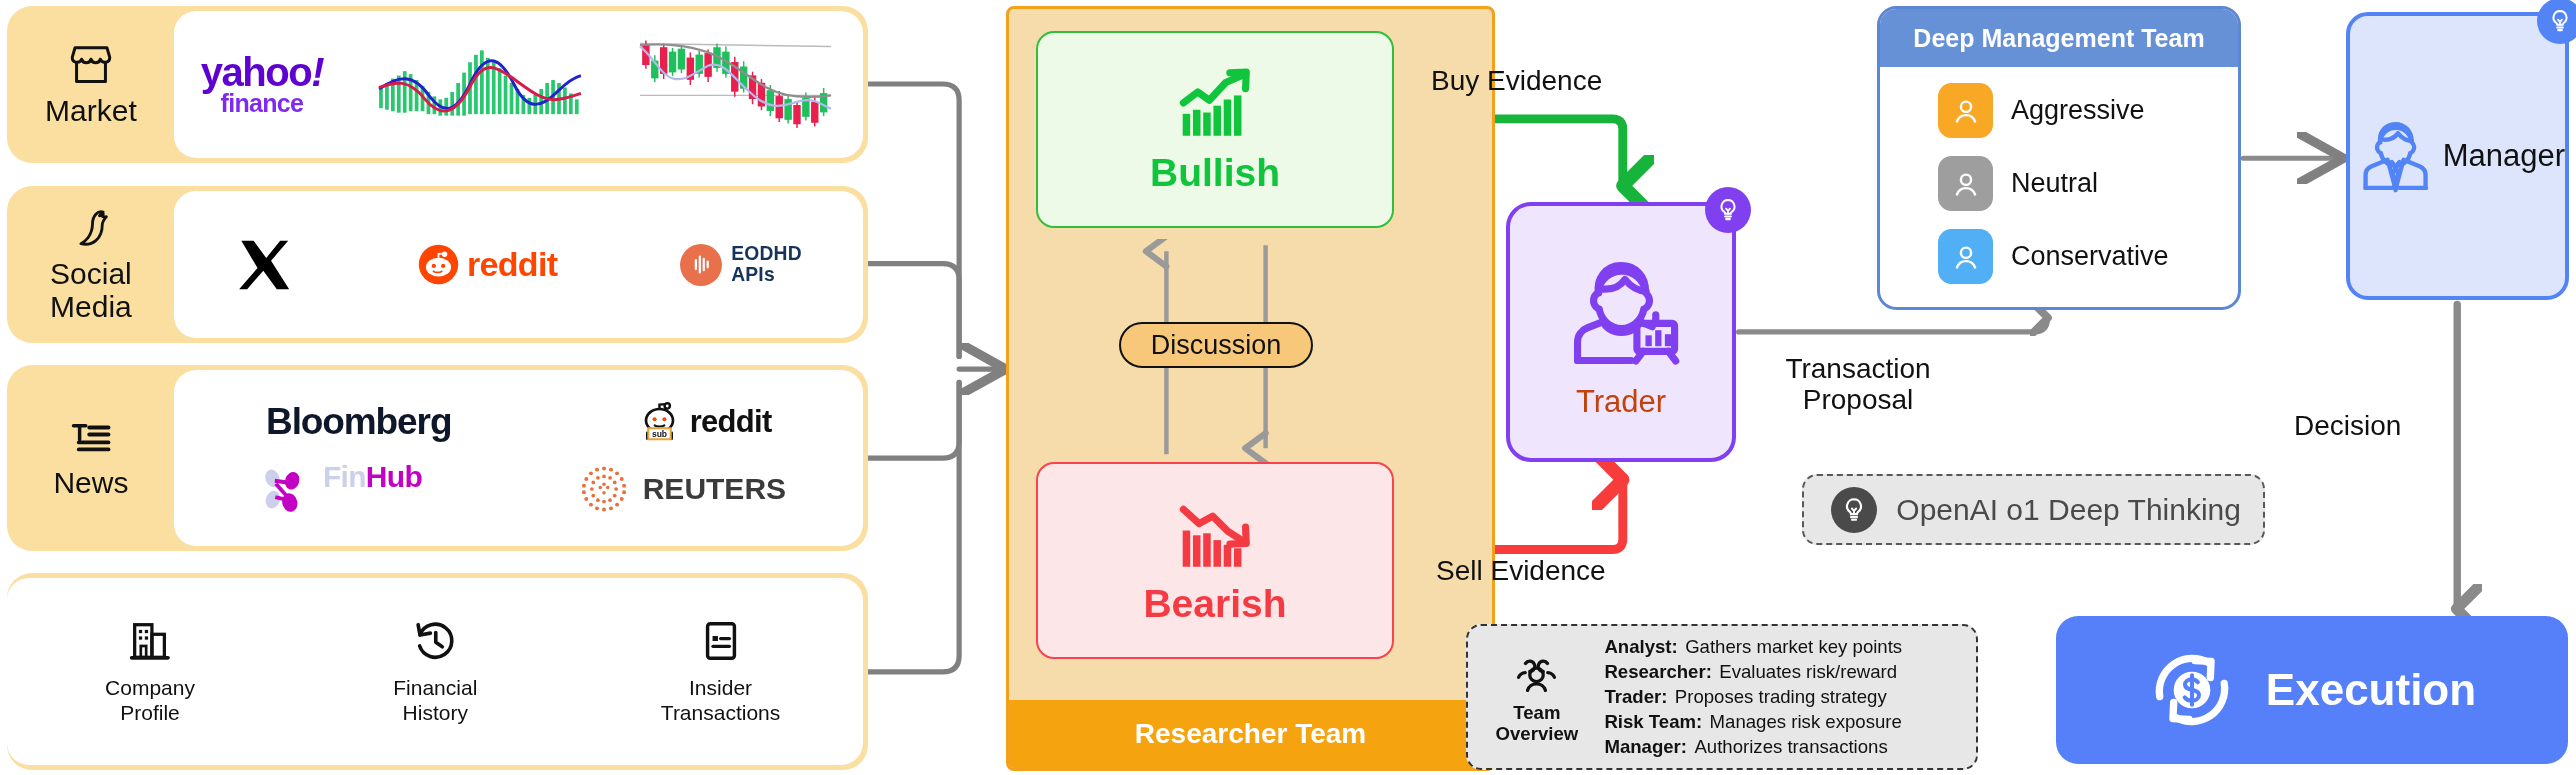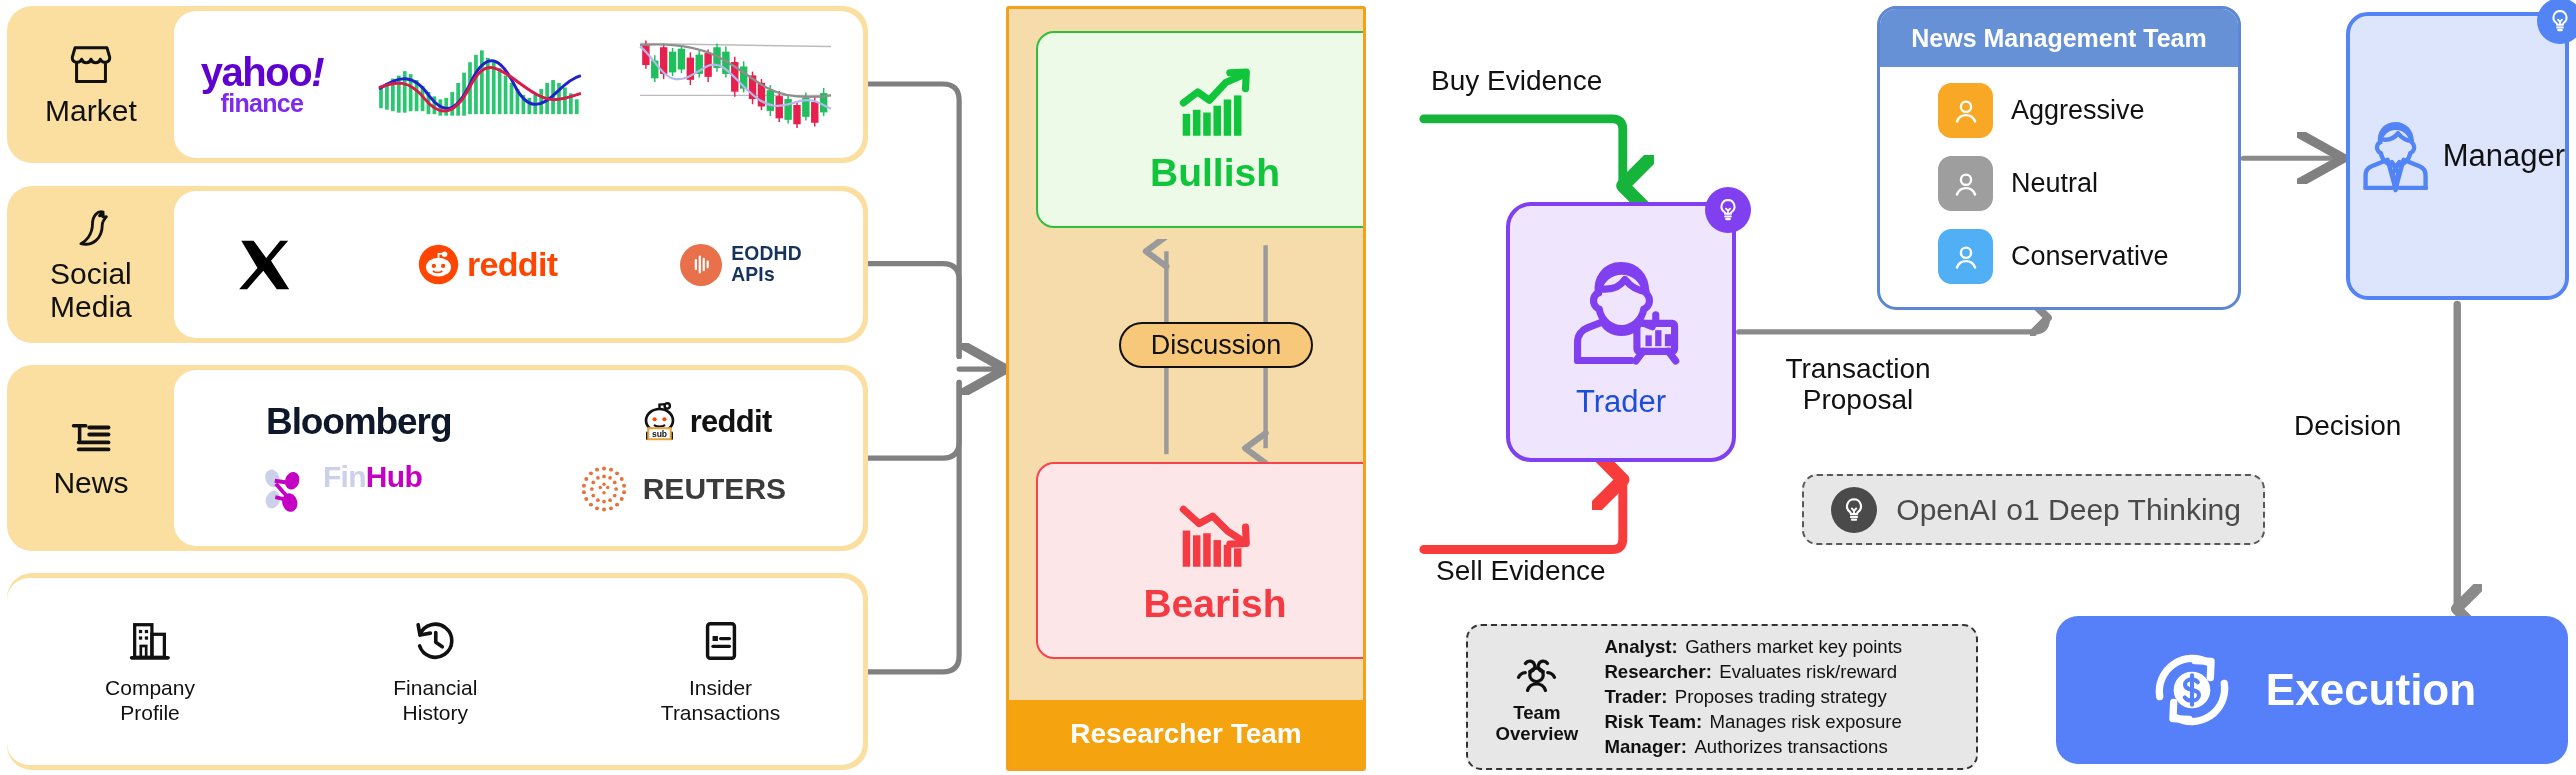--- a/index.html
+++ b/index.html
@@ -59,22 +59,22 @@
 
   
   .fund-item { display:flex; flex-direction:column; align-items:center; gap:10.4px; width:178px; }
   .fund-item .fi-label { font-size:21px; text-align:center; line-height:1.2; color:#111; }
 
   
   #wires { position:absolute; left:0; top:0; width:2576px; height:776px; pointer-events:none; }
 
   
   #researcher {
-    position:absolute; left:1006px; top:6px; width:360px; height:765px;
-    background:#F6DCAB; border:3.7px solid #F3A11B; border-radius:3px; overflow:hidden;
+    position:absolute; left:1006px; top:6px; width:489px; height:765px;
+    background:#F6DCAB; border:3.7px solid #F3A11B; border-radius:8px; overflow:hidden;
   }
   #researcher .footer {
     position:absolute; left:0; bottom:0; width:100%; height:68px; background:#F5A30E;
     display:flex; align-items:center; justify-content:center;
     color:#fff; font-size:28px; font-weight:700;
   }
   .stance-box { position:absolute; left:27px; width:358px; border-radius:18px;
                 display:flex; flex-direction:column; align-items:center; justify-content:center; gap:4.5px; }
   #bullish { top:22px; height:197px; background:#EDFAE7; border:2.2px solid #2FBF3B; }
   #bearish { top:453px; height:197px; background:#FDE6E8; border:2.2px solid #F6434C; }
@@ -86,21 +86,21 @@
     display:flex; align-items:center; justify-content:center;
     font-size:27px; color:#111;
   }
 
   
   #trader {
     position:absolute; left:1506px; top:202px; width:230px; height:260px;
     background:#EFE6FD; border:4.5px solid #8140F0; border-radius:25px;
     display:flex; flex-direction:column; align-items:center; justify-content:center; gap:3px;
   }
-  #trader .agent-name { font-size:31px; color:#1d4ed8; }
+  #trader .agent-name { font-size:31px; color:#c2410c; }
   .bulb-badge { position:absolute; border-radius:50%; display:flex; align-items:center; justify-content:center; }
   #trader-bulb { right:-19.3px; top:-19.3px; width:46px; height:46px; background:#8140F0; }
   #manager-bulb { right:-18px; top:-18px; width:46px; height:46px; background:#5284F5; }
 
   
   #risk {
     position:absolute; left:1877px; top:6px; width:364px; height:304px;
     background:#fff; border:3.7px solid #5B87D4; border-radius:19.3px; overflow:hidden;
   }
   #risk .risk-header {
@@ -564,21 +564,21 @@
         <rect x="16.2" y="16" width="1.1" height="1.9"></rect>
         <rect x="17.9" y="15.1" width="1.1" height="2.8"></rect>
         <rect x="19.6" y="15.8" width="1.1" height="2.1"></rect>
       </g>
     </g>
   </svg>
   <div class="agent-name">Trader</div>
 </div>
 
 <div id="risk">
-  <div class="risk-header">News Management Team</div>
+  <div class="risk-header">Deep Management Team</div>
   <div class="risk-list">
     <div class="risk-item">
       <div class="risk-swatch" style="background:#F9A825;">
         <svg width="34" height="34" viewBox="0 0 24 24">
           <circle cx="12" cy="9" r="3.6" fill="none" stroke="#fff" stroke-width="1.7"></circle>
           <path d="M5.6 19.4a6.8 6.8 0 0 1 12.8 0" fill="none" stroke="#fff" stroke-width="1.7" stroke-linecap="round"></path>
         </svg>
       </div>
       <div class="risk-name">Aggressive</div>
     </div>

